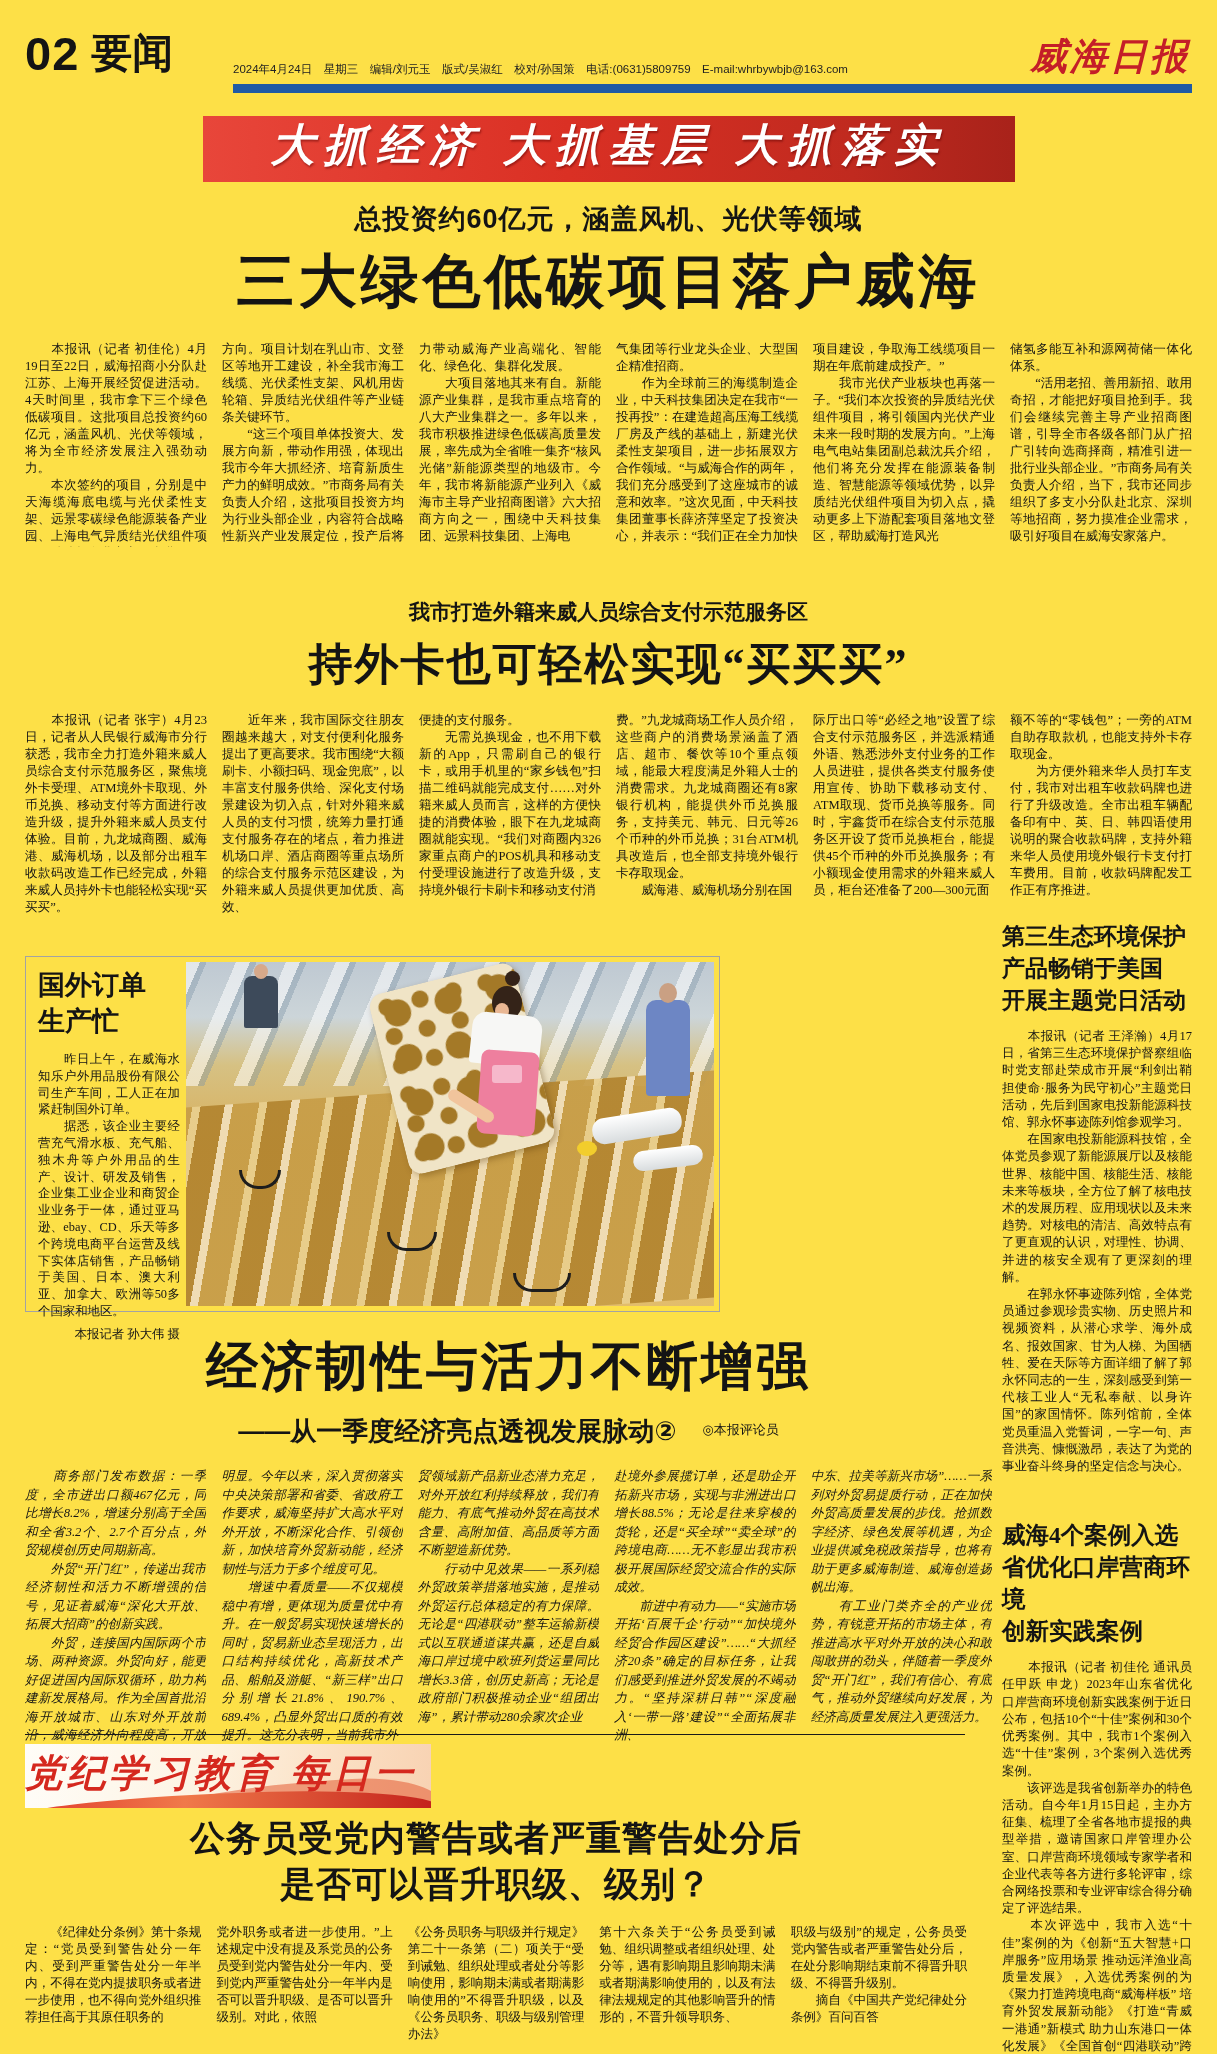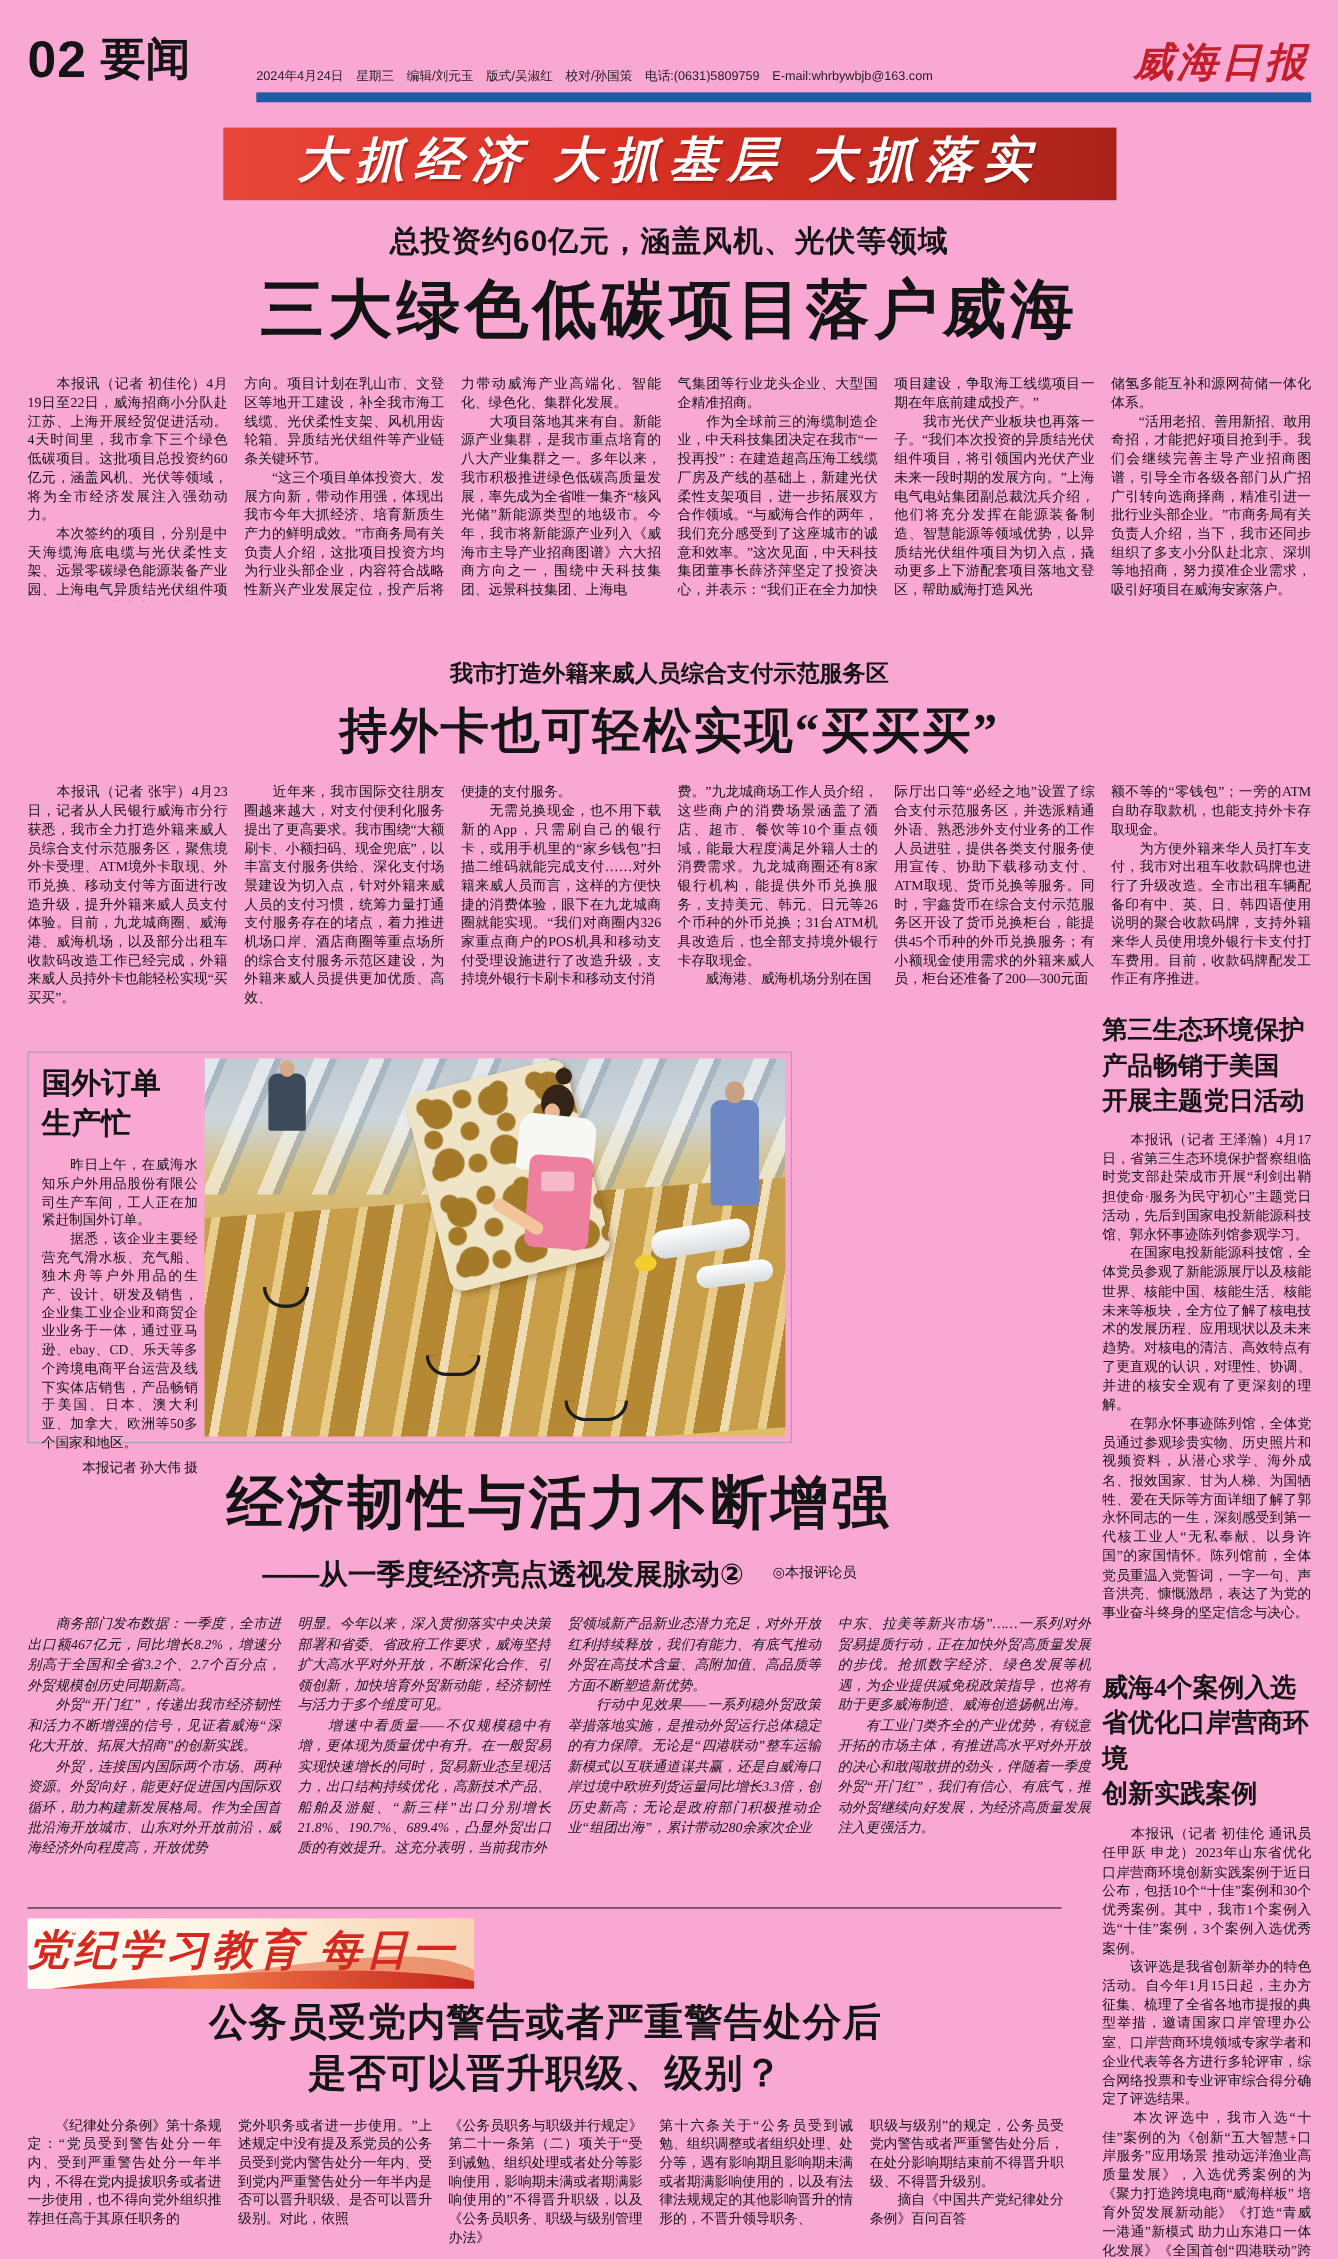--- a/index.html
+++ b/index.html
@@ -1,16 +1,16 @@
 <!DOCTYPE html>
 <html><head>
 <meta charset="utf-8">
 <style>
   html,body{margin:0;padding:0;background:#e9e9e9;}
-  .page{position:relative;width:1217px;height:2054px;background:#f9a8d4;margin:0 auto;
+  .page{position:relative;width:1217px;height:2054px;background:#fde047;margin:0 auto;
         overflow:hidden;font-family:"Liberation Serif","DejaVu Serif",serif;color:#141414;}
   
   .header{position:absolute;top:26px;left:25px;width:1167px;height:66px;}
   .pageno{font-family:"Liberation Sans","DejaVu Sans",sans-serif;font-size:47px;font-weight:900;letter-spacing:1px;display:inline-block;vertical-align:bottom;}
   .section{font-family:"Liberation Sans","DejaVu Sans",sans-serif;font-size:41px;font-weight:900;display:inline-block;margin-left:12px;vertical-align:bottom;}
   .dateline{position:absolute;left:208px;top:36px;font-size:11.5px;font-family:"Liberation Sans","DejaVu Sans",sans-serif;color:#222;white-space:nowrap;}
   .logo{position:absolute;right:2px;top:6px;font-size:37px;font-weight:900;font-style:italic;color:#c41e28;letter-spacing:3px;font-family:"Liberation Serif","DejaVu Serif",serif;}
   .bluebar{position:absolute;left:208px;top:58px;width:959px;height:9px;background:#1f5aa5;}
   
   .cols{display:flex;gap:15px;}
@@ -198,20 +198,22 @@
       <span class="comm-author">◎本报评论员</span>
     </div>
     <div class="cols">
       <div class="col">　　商务部门发布数据：一季度，全市进出口额467亿元，同比增长8.2%，增速分别高于全国和全省3.2个、2.7个百分点，外贸规模创历史同期新高。
 　　外贸“开门红”，传递出我市经济韧性和活力不断增强的信号，见证着威海“深化大开放、拓展大招商”的创新实践。
 　　外贸，连接国内国际两个市场、两种资源。外贸向好，能更好促进国内国际双循环，助力构建新发展格局。作为全国首批沿海开放城市、山东对外开放前沿，威海经济外向程度高，开放优势</div>
       <div class="col">明显。今年以来，深入贯彻落实中央决策部署和省委、省政府工作要求，威海坚持扩大高水平对外开放，不断深化合作、引领创新，加快培育外贸新动能，经济韧性与活力于多个维度可见。
 　　增速中看质量——不仅规模稳中有增，更体现为质量优中有升。在一般贸易实现快速增长的同时，贸易新业态呈现活力，出口结构持续优化，高新技术产品、船舶及游艇、“新三样”出口分别增长21.8%、190.7%、689.4%，凸显外贸出口质的有效提升。这充分表明，当前我市外</div>
       <div class="col">贸领域新产品新业态潜力充足，对外开放红利持续释放，我们有能力、有底气推动外贸在高技术含量、高附加值、高品质等方面不断塑造新优势。
 　　行动中见效果——一系列稳外贸政策举措落地实施，是推动外贸运行总体稳定的有力保障。无论是“四港联动”整车运输新模式以互联通道谋共赢，还是自威海口岸过境中欧班列货运量同比增长3.3倍，创历史新高；无论是政府部门积极推动企业“组团出海”，累计带动280余家次企业</div>
+      <div class="col">赴境外参展揽订单，还是助企开拓新兴市场，实现与非洲进出口增长88.5%；无论是往来穿梭的货轮，还是“买全球”“卖全球”的跨境电商……无不彰显出我市积极开展国际经贸交流合作的实际成效。
+　　前进中有动力——“实施市场开拓‘百展千企’行动”“加快境外经贸合作园区建设”……“大抓经济20条”确定的目标任务，让我们感受到推进外贸发展的不竭动力。“坚持深耕日韩”“深度融入‘一带一路’建设”“全面拓展非洲、</div>
       <div class="col">中东、拉美等新兴市场”……一系列对外贸易提质行动，正在加快外贸高质量发展的步伐。抢抓数字经济、绿色发展等机遇，为企业提供减免税政策指导，也将有助于更多威海制造、威海创造扬帆出海。
 　　有工业门类齐全的产业优势，有锐意开拓的市场主体，有推进高水平对外开放的决心和敢闯敢拼的劲头，伴随着一季度外贸“开门红”，我们有信心、有底气，推动外贸继续向好发展，为经济高质量发展注入更强活力。</div>
     </div>
   </div>
 
   <div class="hr2"></div>
   <div class="djbanner">
     <div class="birds">⌄ ⌄ ⌄</div>
     <div class="txt">党纪学习教育 每日一纪</div>
     <div class="djwave2"></div>

